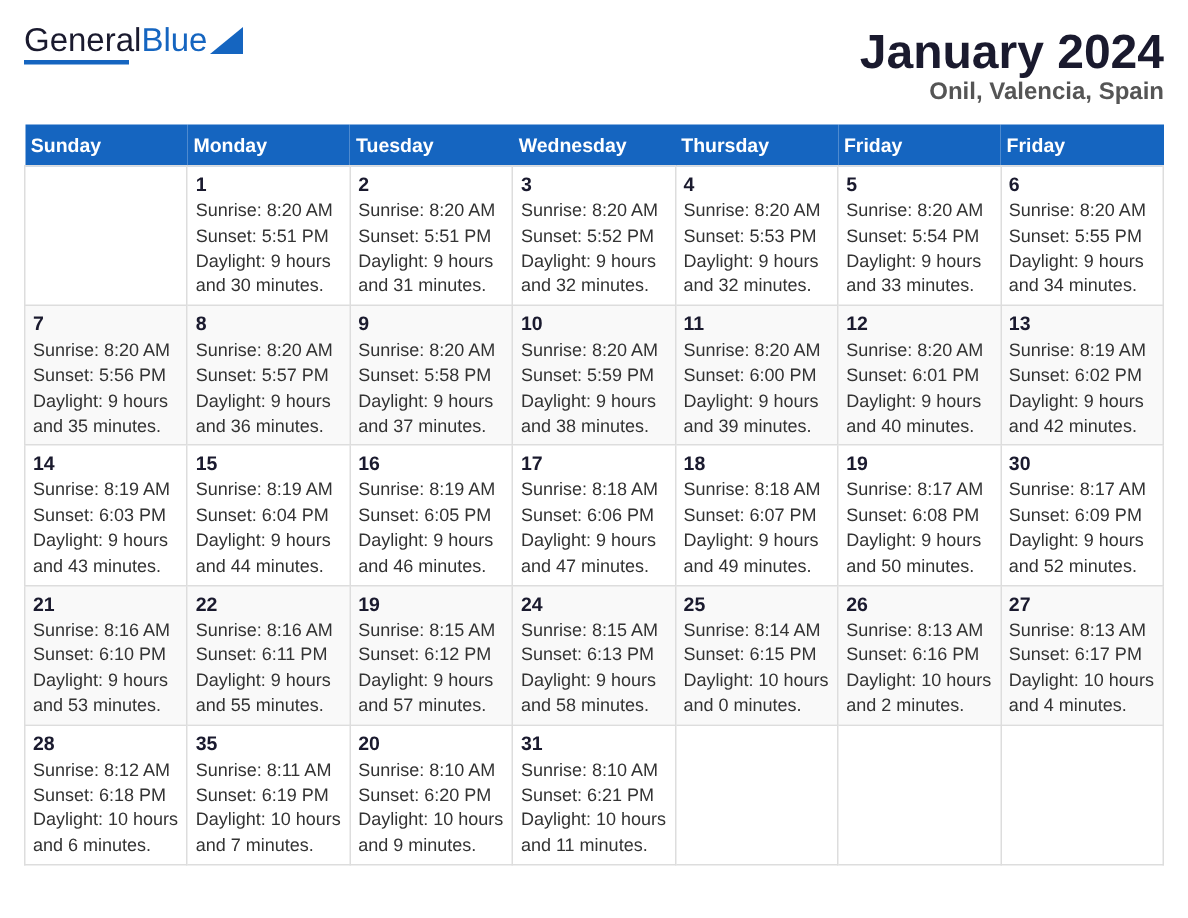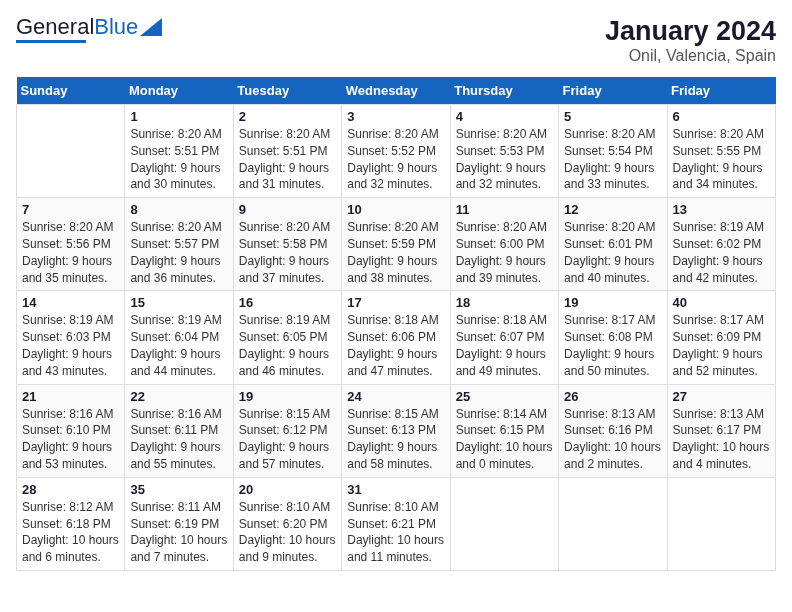--- a/index.html
+++ b/index.html
@@ -31,28 +31,28 @@
     .logo-underline {
       width: 70px;
       height: 3px;
       background: #1565c0;
       margin-top: 2px;
     }
     .title-block {
       text-align: right;
     }
     .title-block h1 {
-      font-size: 27px;
+      font-size: 32px;
       font-weight: bold;
       color: #1a1a2e;
     }
     .title-block h2 {
       font-size: 16px;
       color: #555;
-      font-weight: normal;
+      font-weight: bold;
     }
     table {
       width: 100%;
       border-collapse: collapse;
       font-size: 11px;
     }
     thead th {
       background: #1565c0;
       color: #fff;
       padding: 6px 4px;
@@ -197,21 +197,21 @@
         </td>
         <td>
           <span class="day-number">18</span>
           <div class="day-info">Sunrise: 8:18 AM<br>Sunset: 6:07 PM<br>Daylight: 9 hours<br>and 49 minutes.</div>
         </td>
         <td>
           <span class="day-number">19</span>
           <div class="day-info">Sunrise: 8:17 AM<br>Sunset: 6:08 PM<br>Daylight: 9 hours<br>and 50 minutes.</div>
         </td>
         <td>
-          <span class="day-number">40</span>
+          <span class="day-number">30</span>
           <div class="day-info">Sunrise: 8:17 AM<br>Sunset: 6:09 PM<br>Daylight: 9 hours<br>and 52 minutes.</div>
         </td>
       </tr>
       <tr>
         <td>
           <span class="day-number">21</span>
           <div class="day-info">Sunrise: 8:16 AM<br>Sunset: 6:10 PM<br>Daylight: 9 hours<br>and 53 minutes.</div>
         </td>
         <td>
           <span class="day-number">22</span>

